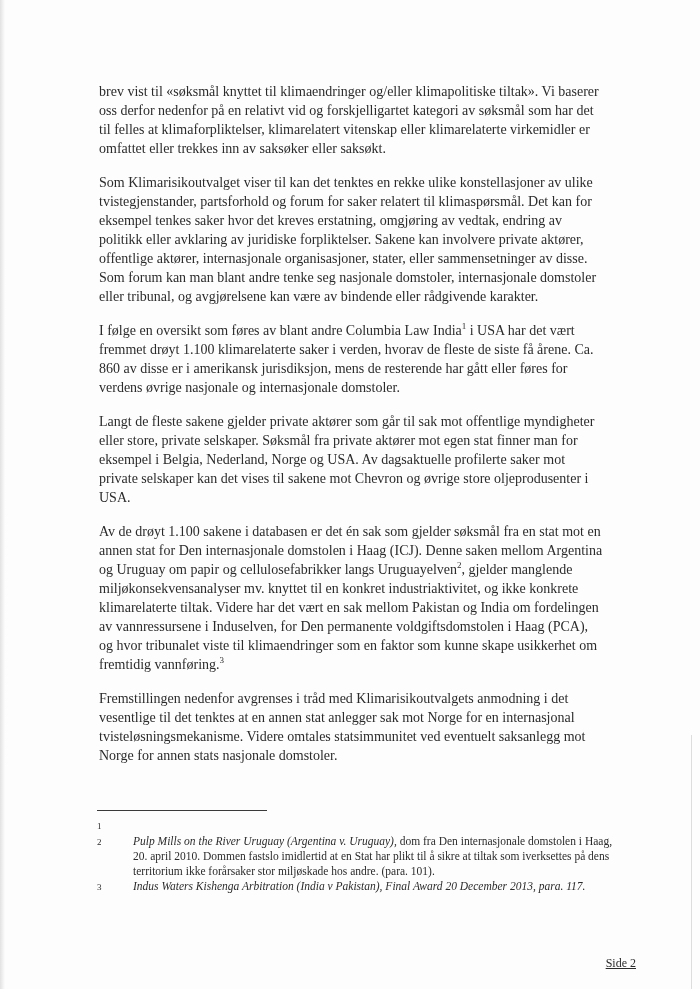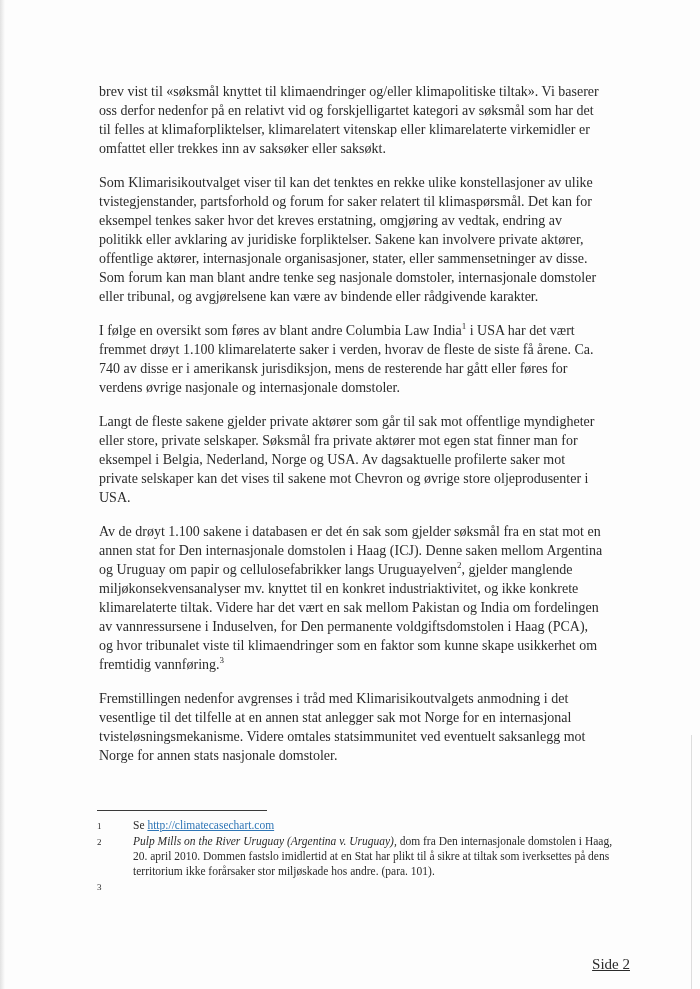--- a/index.html
+++ b/index.html
@@ -60,53 +60,53 @@
   }
   .fn-text { flex: 1; }
   .fn-text em { font-style: italic; text-align: right; }
   a.link {
     color: #2e75b6;
     text-decoration: underline;
     cursor: pointer;
   }
   .page-number {
     position: absolute;
-    right: 70px; top: 956px;
-    font-size: 15px;
+    right: 64px; top: 956px;
+    font-size: 12px;
     color: #2b2b2b;
     text-decoration: underline;
   }
 </style>
 </head>
 <body>
 
 <div class="page">
   <div class="scan-edge-left"></div>
   <div class="scan-edge-right"></div>
 
   <div class="content">
       <p class="para"><span>brev vist til «søksmål knyttet til klimaendringer og/eller klimapolitiske tiltak». Vi baserer oss derfor nedenfor på en relativt vid og forskjelligartet kategori av søksmål som har det til felles at klimaforpliktelser, klimarelatert vitenskap eller klimarelaterte virkemidler er omfattet eller trekkes inn av saksøker eller saksøkt.</span></p>
       <p class="para"><span>Som Klimarisikoutvalget viser til kan det tenktes en rekke ulike konstellasjoner av ulike tvistegjenstander, partsforhold og forum for saker relatert til klimaspørsmål. Det kan for eksempel tenkes saker hvor det kreves erstatning, omgjøring av vedtak, endring av politikk eller avklaring av juridiske forpliktelser. Sakene kan involvere private aktører, offentlige aktører, internasjonale organisasjoner, stater, eller sammensetninger av disse. Som forum kan man blant andre tenke seg nasjonale domstoler, internasjonale domstoler eller tribunal, og avgjørelsene kan være av bindende eller rådgivende karakter.</span></p>
-      <p class="para"><span>I følge en oversikt som føres av blant andre Columbia Law India</span><sup class="fnref">1</sup><span> i USA har det vært fremmet drøyt 1.100 klimarelaterte saker i verden, hvorav de fleste de siste få årene. Ca. 740 av disse er i amerikansk jurisdiksjon, mens de resterende har gått eller føres for verdens øvrige nasjonale og internasjonale domstoler.</span></p>
+      <p class="para"><span>I følge en oversikt som føres av blant andre Columbia Law India</span><sup class="fnref">1</sup><span> i USA har det vært fremmet drøyt 1.100 klimarelaterte saker i verden, hvorav de fleste de siste få årene. Ca. 860 av disse er i amerikansk jurisdiksjon, mens de resterende har gått eller føres for verdens øvrige nasjonale og internasjonale domstoler.</span></p>
       <p class="para"><span>Langt de fleste sakene gjelder private aktører som går til sak mot offentlige myndigheter eller store, private selskaper. Søksmål fra private aktører mot egen stat finner man for eksempel i Belgia, Nederland, Norge og USA. Av dagsaktuelle profilerte saker mot private selskaper kan det vises til sakene mot Chevron og øvrige store oljeprodusenter i USA.</span></p>
       <p class="para"><span>Av de drøyt 1.100 sakene i databasen er det én sak som gjelder søksmål fra en stat mot en annen stat for Den internasjonale domstolen i Haag (ICJ). Denne saken mellom Argentina og Uruguay om papir og cellulosefabrikker langs Uruguayelven</span><sup class="fnref">2</sup><span>, gjelder manglende miljøkonsekvensanalyser mv. knyttet til en konkret industriaktivitet, og ikke konkrete klimarelaterte tiltak. Videre har det vært en sak mellom Pakistan og India om fordelingen av vannressursene i Induselven, for Den permanente voldgiftsdomstolen i Haag (PCA), og hvor tribunalet viste til klimaendringer som en faktor som kunne skape usikkerhet om fremtidig vannføring.</span><sup class="fnref">3</sup></p>
-      <p class="para"><span>Fremstillingen nedenfor avgrenses i tråd med Klimarisikoutvalgets anmodning i det vesentlige til det tilfelle at en annen stat anlegger sak mot Norge for en internasjonal tvisteløsningsmekanisme. Videre omtales statsimmunitet ved eventuelt saksanlegg mot Norge for annen stats nasjonale domstoler.</span></p>
+      <p class="para"><span>Fremstillingen nedenfor avgrenses i tråd med Klimarisikoutvalgets anmodning i det vesentlige til det tenktes at en annen stat anlegger sak mot Norge for en internasjonal tvisteløsningsmekanisme. Videre omtales statsimmunitet ved eventuelt saksanlegg mot Norge for annen stats nasjonale domstoler.</span></p>
     </div>
 
   <div class="footnotes">
     <div class="fn-sep"></div>
     <div>
         <div class="fn-row">
           <span class="fn-num">1</span>
-          <div class="fn-text"><span>Se </span><a class="link" href="#">http://climatecasechart.com</a></div>
         </div>
         <div class="fn-row">
           <span class="fn-num">2</span>
           <div class="fn-text"><em>Pulp Mills on the River Uruguay (Argentina v. Uruguay),</em><span> dom fra Den internasjonale domstolen i Haag, 20. april 2010. Dommen fastslo imidlertid at en Stat har plikt til å sikre at tiltak som iverksettes på dens territorium ikke forårsaker stor miljøskade hos andre. (para. 101).</span></div>
         </div>
         <div class="fn-row">
           <span class="fn-num">3</span>
+          <div class="fn-text"><em>Indus Waters Kishenga Arbitration (India v Pakistan), Final Award 20 December 2013, para. 117.</em></div>
         </div>
       </div>
   </div>
 
   <div class="page-number">Side 2</div>
 </div>
 
 </body></html>

